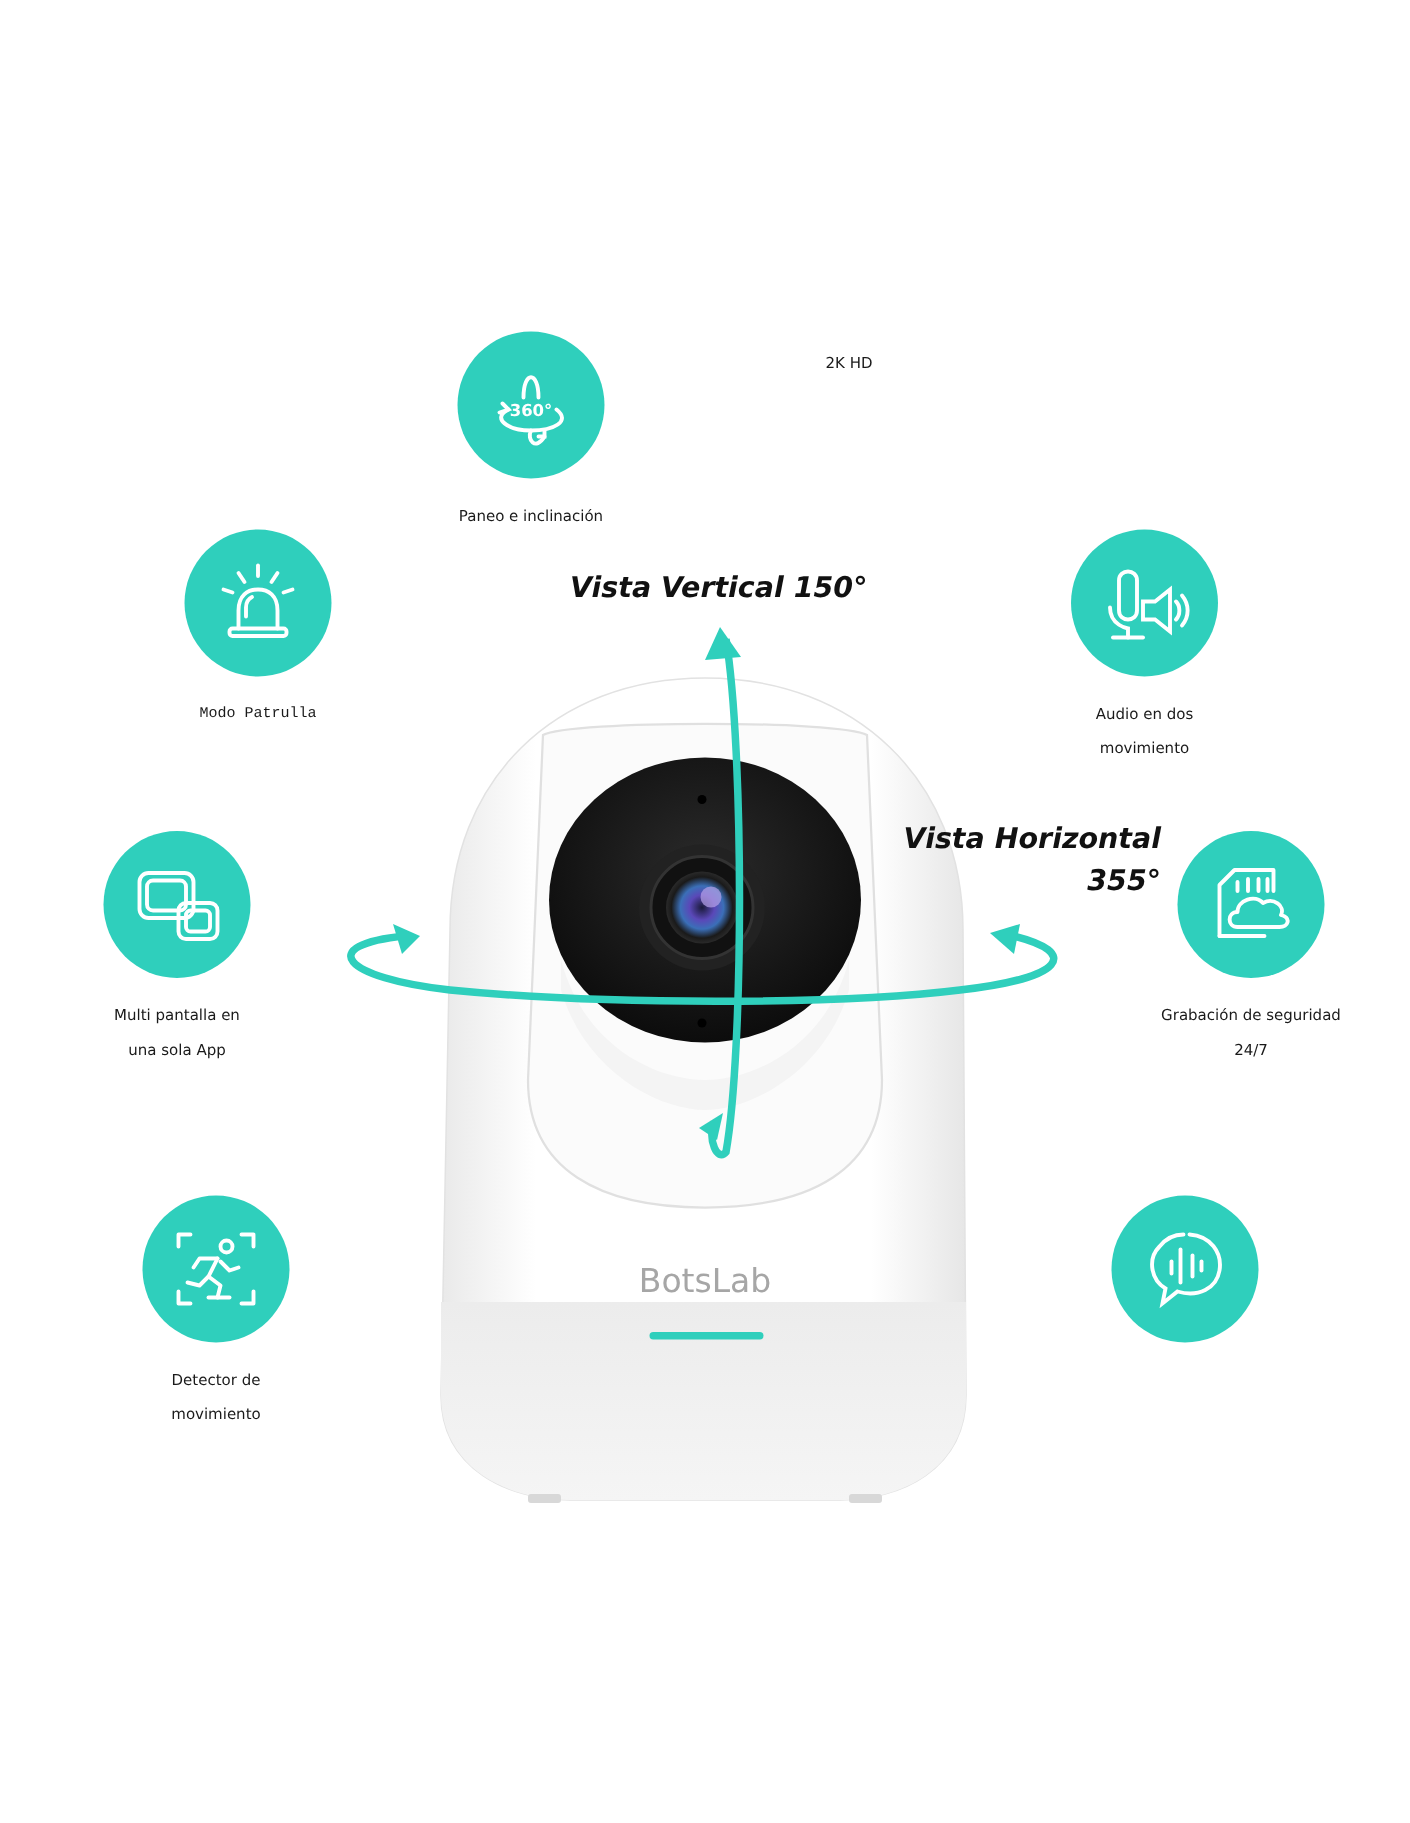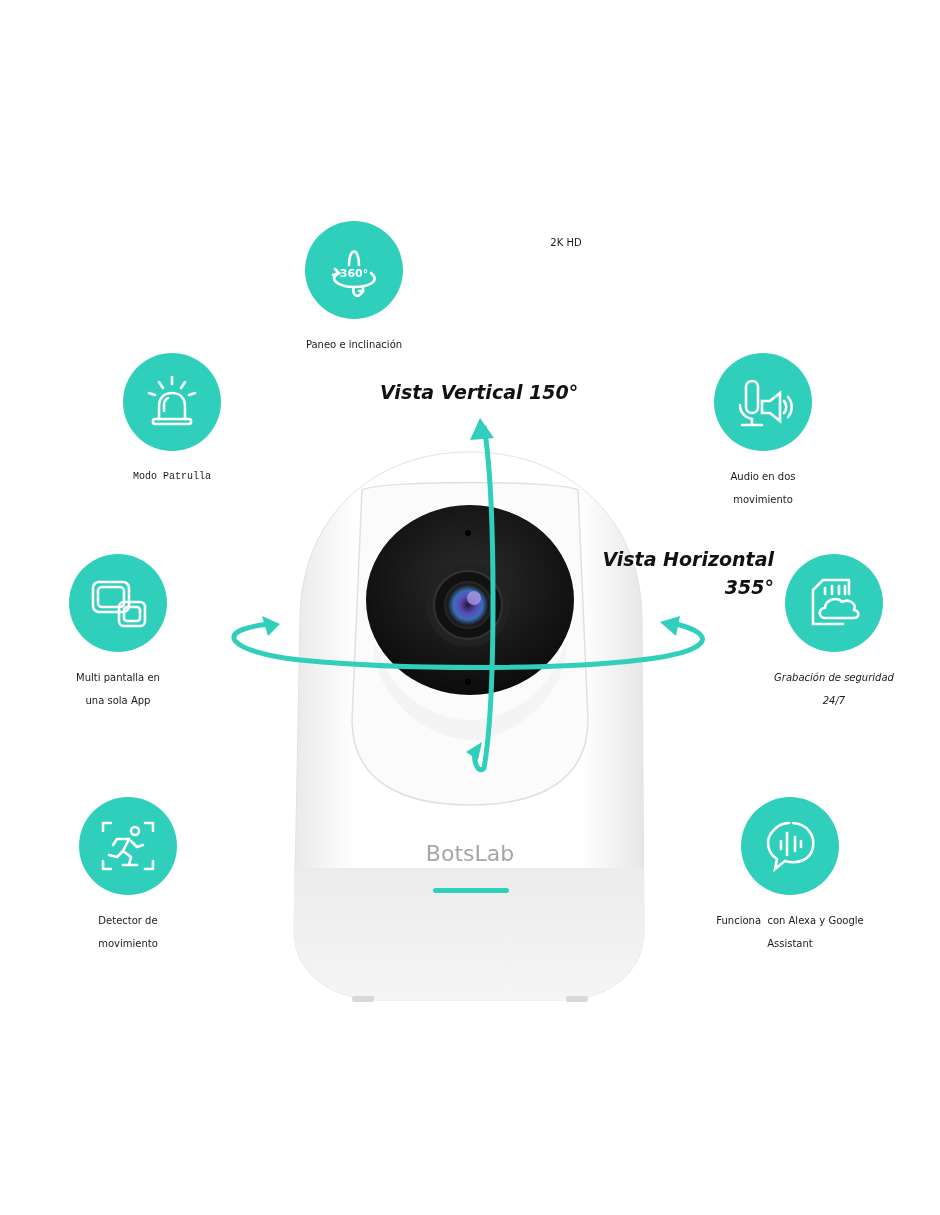--- a/index.html
+++ b/index.html
@@ -142,39 +142,39 @@
       <rect x="36" y="34" width="26" height="24" rx="5"></rect>
       <rect x="41" y="39" width="16" height="14" rx="3"></rect>
     </svg>
   </div>
   <div class="label">
     <div>Multi pantalla en</div>
     <div>una sola App</div>
   </div>
 </div>
 
-<div class="feature" style="left:736px; top:554px; width:196px;font-style:italic;">
+<div class="feature" style="left:736px; top:554px; width:196px;">
   <div class="circle">
     <svg viewBox="0 0 70 70" fill="none" stroke="#fff" stroke-width="2.6" stroke-linecap="round" stroke-linejoin="round">
       <path d="M14 56 L14 22 L24 12 L50 12 L50 26"></path>
       <path d="M14 56 L44 56"></path>
       <line x1="26" y1="20" x2="26" y2="26"></line>
       <line x1="33" y1="18" x2="33" y2="26"></line>
       <line x1="40" y1="18" x2="40" y2="26"></line>
       <line x1="46" y1="18" x2="46" y2="26"></line>
       <path d="M26 50 C19 50 19 40 26 40 C26 32 38 28 43 34 C50 30 58 36 55 42 C62 44 60 50 54 50 Z"></path>
     </svg>
   </div>
   <div class="label">
     <div>Grabación de seguridad</div>
     <div>24/7</div>
   </div>
 </div>
 
-<div class="feature" style="left:30px; top:797px; width:196px;">
+<div class="feature" style="left:46px; top:797px; width:196px;">
   <div class="circle">
     <svg viewBox="0 0 70 70" fill="none" stroke="#fff" stroke-width="2.6" stroke-linecap="round" stroke-linejoin="round">
       <path d="M10 20 L10 12 L18 12"></path>
       <path d="M52 12 L60 12 L60 20"></path>
       <path d="M10 50 L10 58 L18 58"></path>
       <path d="M52 58 L60 58 L60 50"></path>
       <circle cx="42" cy="20" r="4"></circle>
       <path d="M36 28 L24 28 L20 34"></path>
       <path d="M36 28 L30 40 L38 46 L36 54"></path>
       <path d="M30 40 L24 46 L16 44"></path>
@@ -191,17 +191,13 @@
 <div class="feature" style="left:672px; top:797px; width:236px;">
   <div class="circle">
     <svg viewBox="0 0 70 70" fill="none" stroke="#fff" stroke-width="2.6" stroke-linecap="round">
       <path d="M38 12 C52 13 60 24 58 36 C56 48 44 54 30 50 L20 58 L22 48 C12 42 10 28 18 20 C22 15 28 12 34 12"></path>
       <line x1="26" y1="30" x2="26" y2="38"></line>
       <line x1="32" y1="22" x2="32" y2="44"></line>
       <line x1="40" y1="26" x2="40" y2="40"></line>
       <line x1="46" y1="30" x2="46" y2="36"></line>
     </svg>
   </div>
-  <div class="label">
-    <div style="white-space:pre;">Funciona  con Alexa y Google</div>
-    <div>Assistant</div>
-  </div>
 </div>
 
 </body></html>

